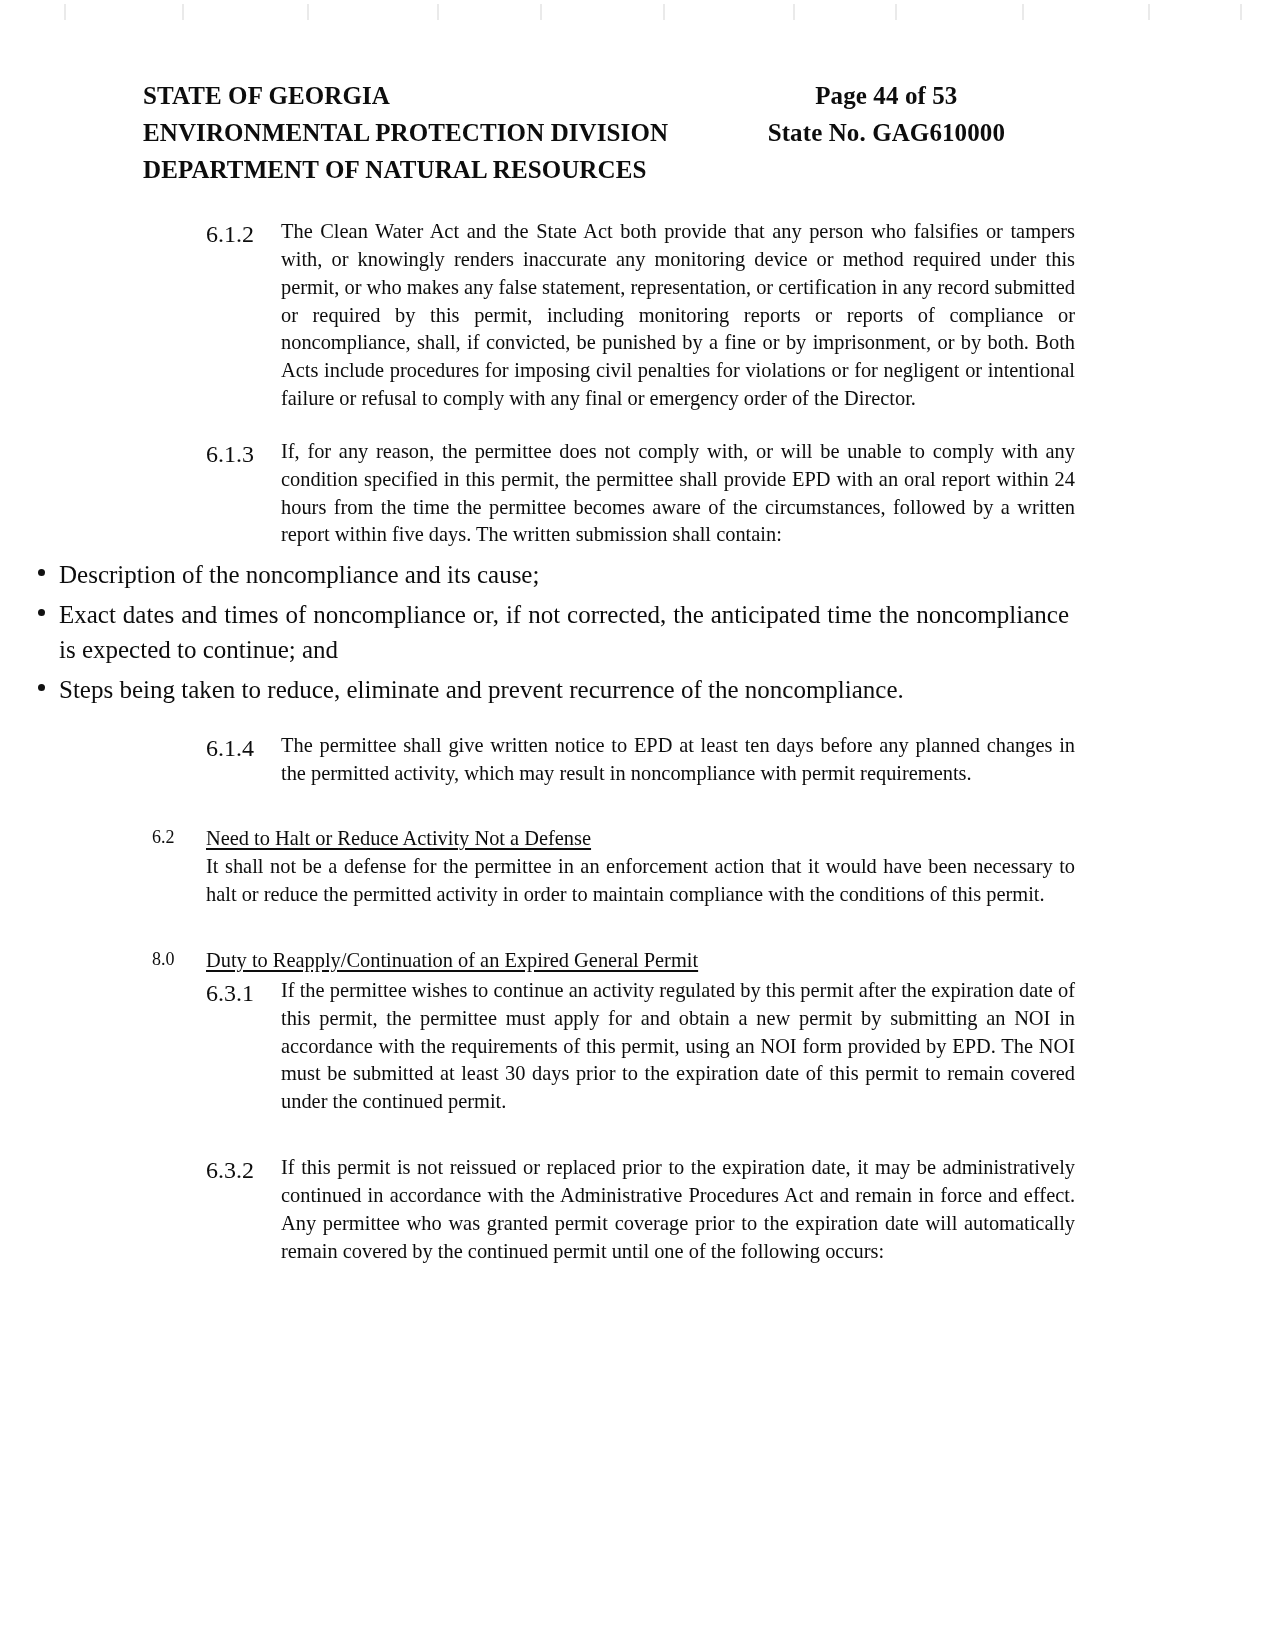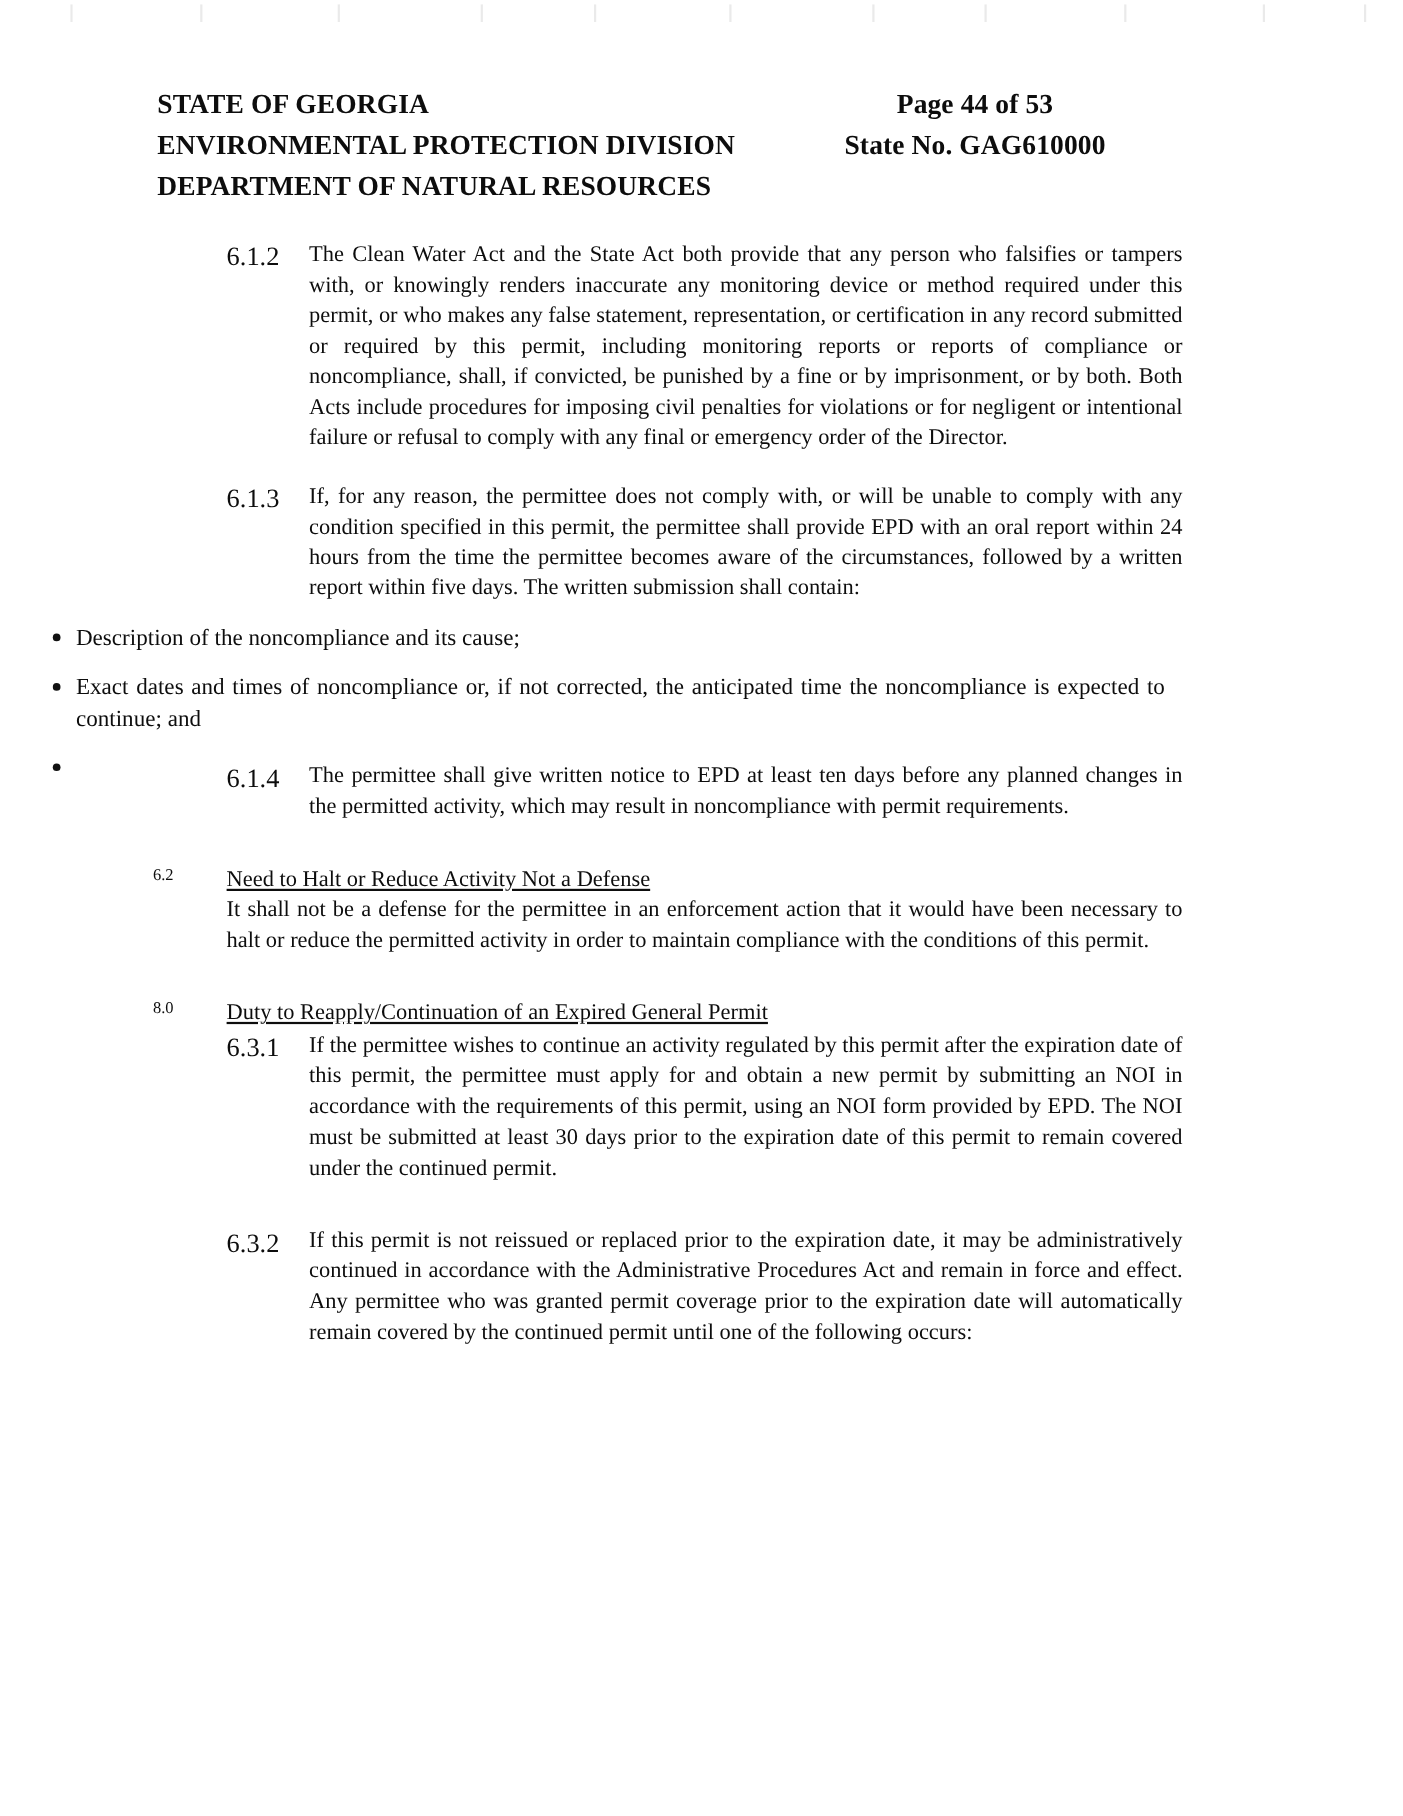--- a/index.html
+++ b/index.html
@@ -92,24 +92,24 @@
     position: relative;
     margin: 0 0 24px 0;
     padding-left: 206px;
     padding-right: 200px;
     font-size: 20.4px;
     line-height: 1.365;
     text-align: justify;
   }
   .section > .num {
     position: absolute;
-    left: 139px;
+    left: 152px;
     top: 0;
     width: 64px;
-    font-size: 15px;
+    font-size: 18px;
     line-height: 1.365;
   }
   .section-title {
     text-decoration: underline;
     text-underline-offset: 2.5px;
     text-align: left;
     display: block;
   }
   .section-body {
     display: block;
@@ -130,23 +130,23 @@
   
   ul.bullets {
     list-style: none;
     margin: 0;
     padding: 0;
   }
   ul.bullets li {
     position: relative;
     padding-left: 37px;
     text-align: justify;
-    font-size: 21px;
-    line-height: 1.365;
-    margin: 16px;
+    font-size: 25px;
+    line-height: 1.365;
+    margin: 6px;
   }
   ul.bullets li .dot {
     position: absolute;
     left: 16px;
     top: 11px;
     width: 7px;
     height: 7px;
     background: #111;
     border-radius: 50%;
   }
@@ -202,20 +202,21 @@
         <li>
           <span class="dot"></span>
           <span>Description of the noncompliance and its cause;</span>
         </li>
         <li>
           <span class="dot"></span>
           <span>Exact dates and times of noncompliance or, if not corrected, the anticipated time the noncompliance is expected to continue; and</span>
         </li>
         <li>
           <span class="dot"></span>
+          <span>Steps being taken to reduce, eliminate and prevent recurrence of the noncompliance.</span>
         </li>
       </ul>
     </div>
 
     <div class="clause" style="margin-bottom:38px;">
       <span class="num">6.1.4</span>
       <span>The permittee shall give written notice to EPD at least ten days before any planned changes in the permitted activity, which may result in noncompliance with permit requirements.</span>
     </div>
 
     <div class="section" style="margin-bottom:38px;">

